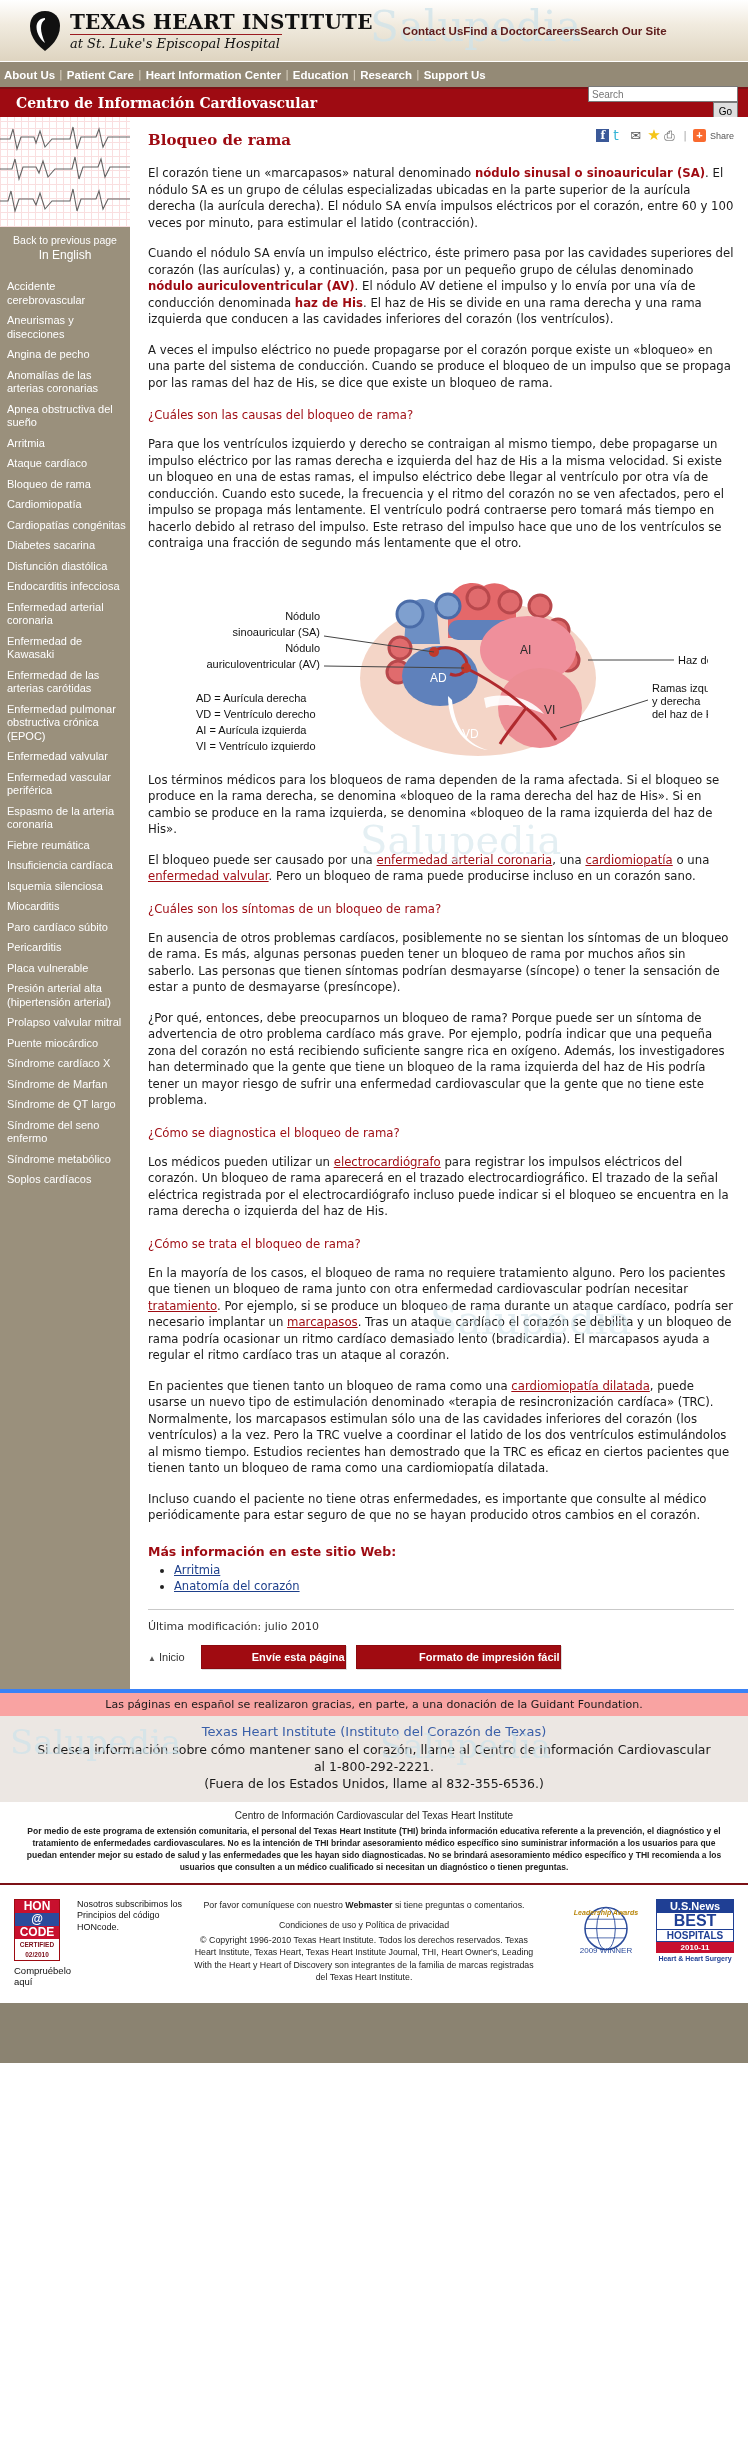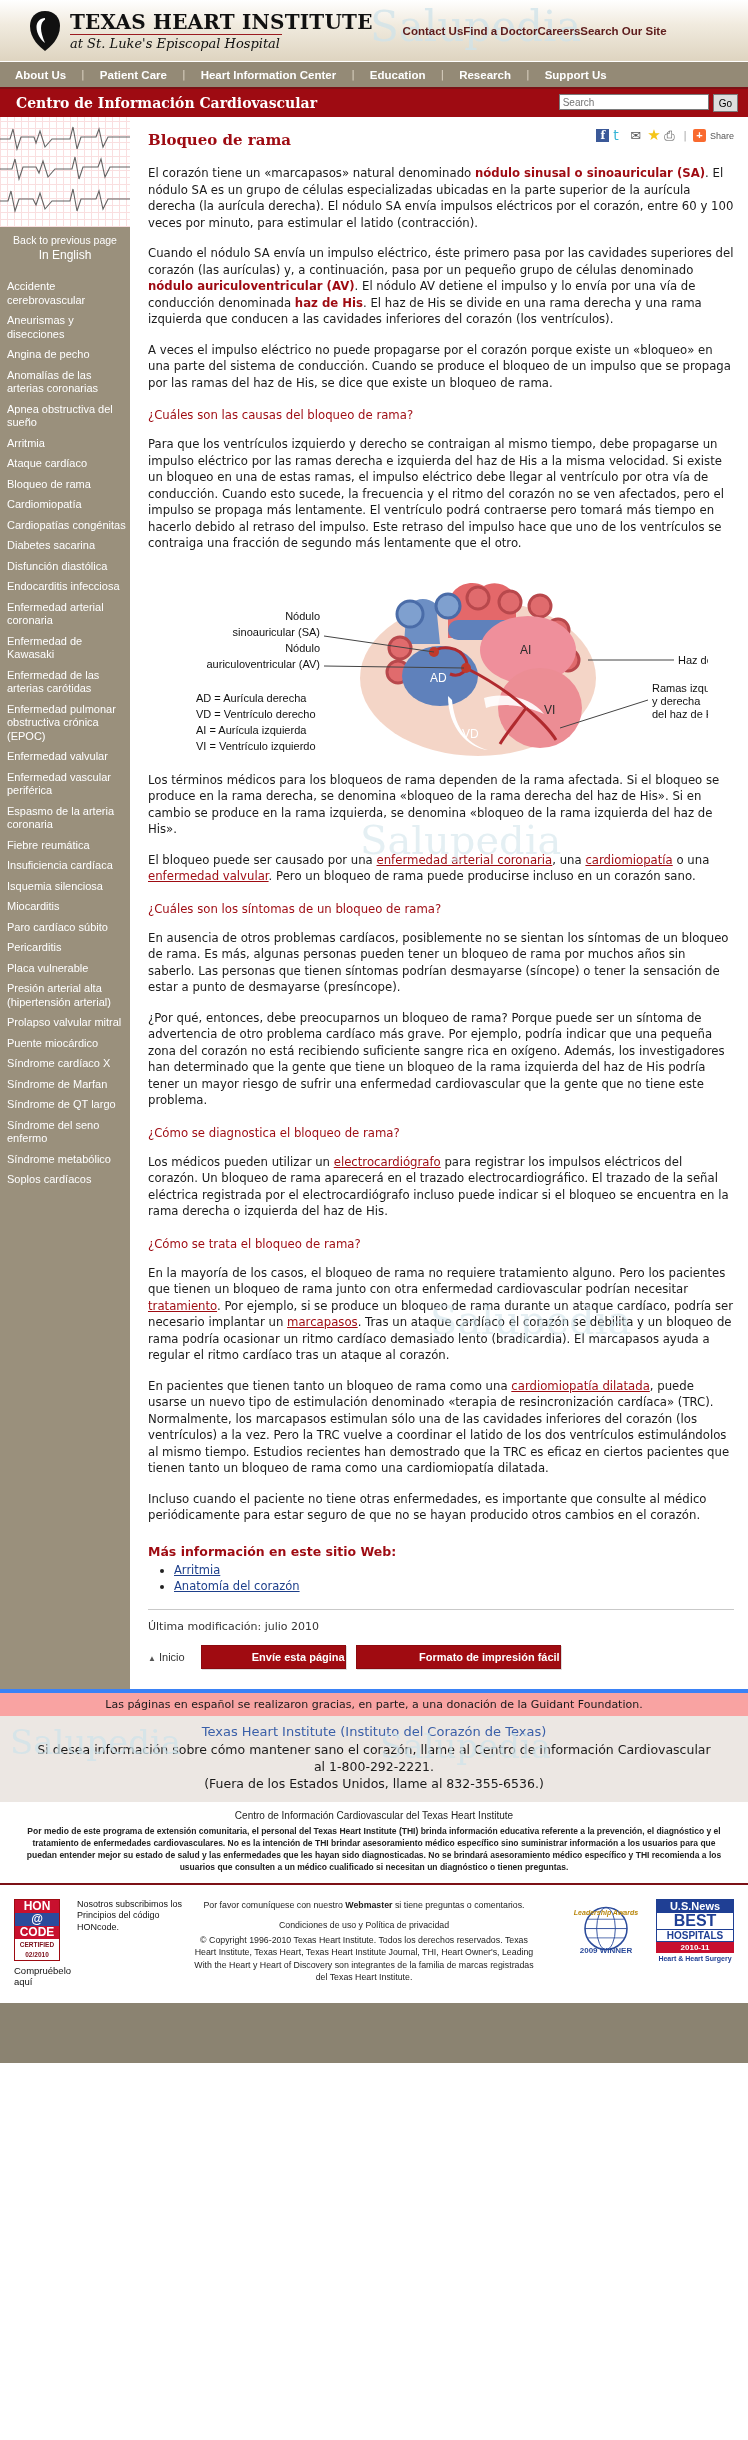--- a/index.html
+++ b/index.html
@@ -46,36 +46,36 @@
   }
 
   
   .navbar {
     height:27px; background:#948a76;
     display:flex; align-items:center; border-bottom:2px solid #7c1116;
   }
   .navbar .navitem {
     color:#fff; font-weight:bold; font-size:11.5px;
     font-family:"Liberation Sans",sans-serif;
-    padding:0 15px; text-decoration:none; white-space:nowrap;
+    padding:0 4px; text-decoration:none; white-space:nowrap;
   }
   .navbar .navsep { color:#ddd4c4; font-size:11px; }
 
   
   .titlebar {
     height:28px; background:#9e0b12;
     display:flex; align-items:center; justify-content:space-between;
     padding:0 10px 0 10px;
   }
   .titlebar .sitetitle {
     color:#fff; font-weight:bold; font-size:14px;
     font-family:"DejaVu Serif", serif;
     padding-left:6px;
   }
-  .searchbox { display:flex; align-items:flex-start; }
+  .searchbox { display:flex; align-items:flex-end;flex-direction:column; }
   .searchbox input {
     width:150px; height:16px; font-size:10px; padding:1px 3px;
     border:1px solid #7a7a7a; background:#fff;
     font-family:"Liberation Sans",sans-serif;
   }
   .searchbox button {
     margin-left:4px; height:18px; font-size:10px; padding:0 5px;
     background:#dedede; border:1px solid #7a7a7a; cursor:pointer;
     font-family:"Liberation Sans",sans-serif;
   }
@@ -207,21 +207,21 @@
   .copy .line1 { margin-bottom:8px; }
   .copy .terms { margin-bottom:2px; }
   .copy b { font-weight:bold; }
   .badges { width:190px; flex:0 0 190px; display:flex; justify-content:flex-end; gap:10px; }
   .badge-globe {
     width:80px; height:72px; border-radius:50%;
     display:flex; flex-direction:column; align-items:center; justify-content:center;
     text-align:center; font-family:"Liberation Sans",sans-serif;
   }
   .badge-globe .g1 { color:#b8860b; font-size:7px; font-weight:bold; font-style:italic;}
-  .badge-globe .g2 { color:#2b4b9b; font-size:8px; font-weight:bold; }
+  .badge-globe .g2 { color:#2b4b9b; font-size:8px; font-weight:normal; }
   .badge-us { width:78px; text-align:center; font-family:"Liberation Sans",sans-serif; }
   .badge-us .u1 { background:#1f3f94; color:#fff; font-weight:bold; font-size:11px; padding:1px 12px;}
   .badge-us .u2 { color:#1f3f94; font-weight:bold; font-size:16px; line-height:16px; border:1px solid #1f3f94; border-top:none;}
   .badge-us .u3 { color:#1f3f94; font-weight:bold; font-size:10px; line-height:11px; border:1px solid #1f3f94; border-top:none;}
   .badge-us .u4 { background:#c8102e; color:#fff; font-weight:bold; font-size:8px; padding:1px 0;}
   .badge-us .u5 { color:#1f3f94; font-weight:bold; font-size:7px; line-height:8px; padding-top:2px;}
   .olivebar { height:60px; background:#8b8371; }
   .wm-side { position:absolute; font-family:"DejaVu Serif",serif; color:#cfe3ea;
              opacity:.55; pointer-events:none; }
 </style>

